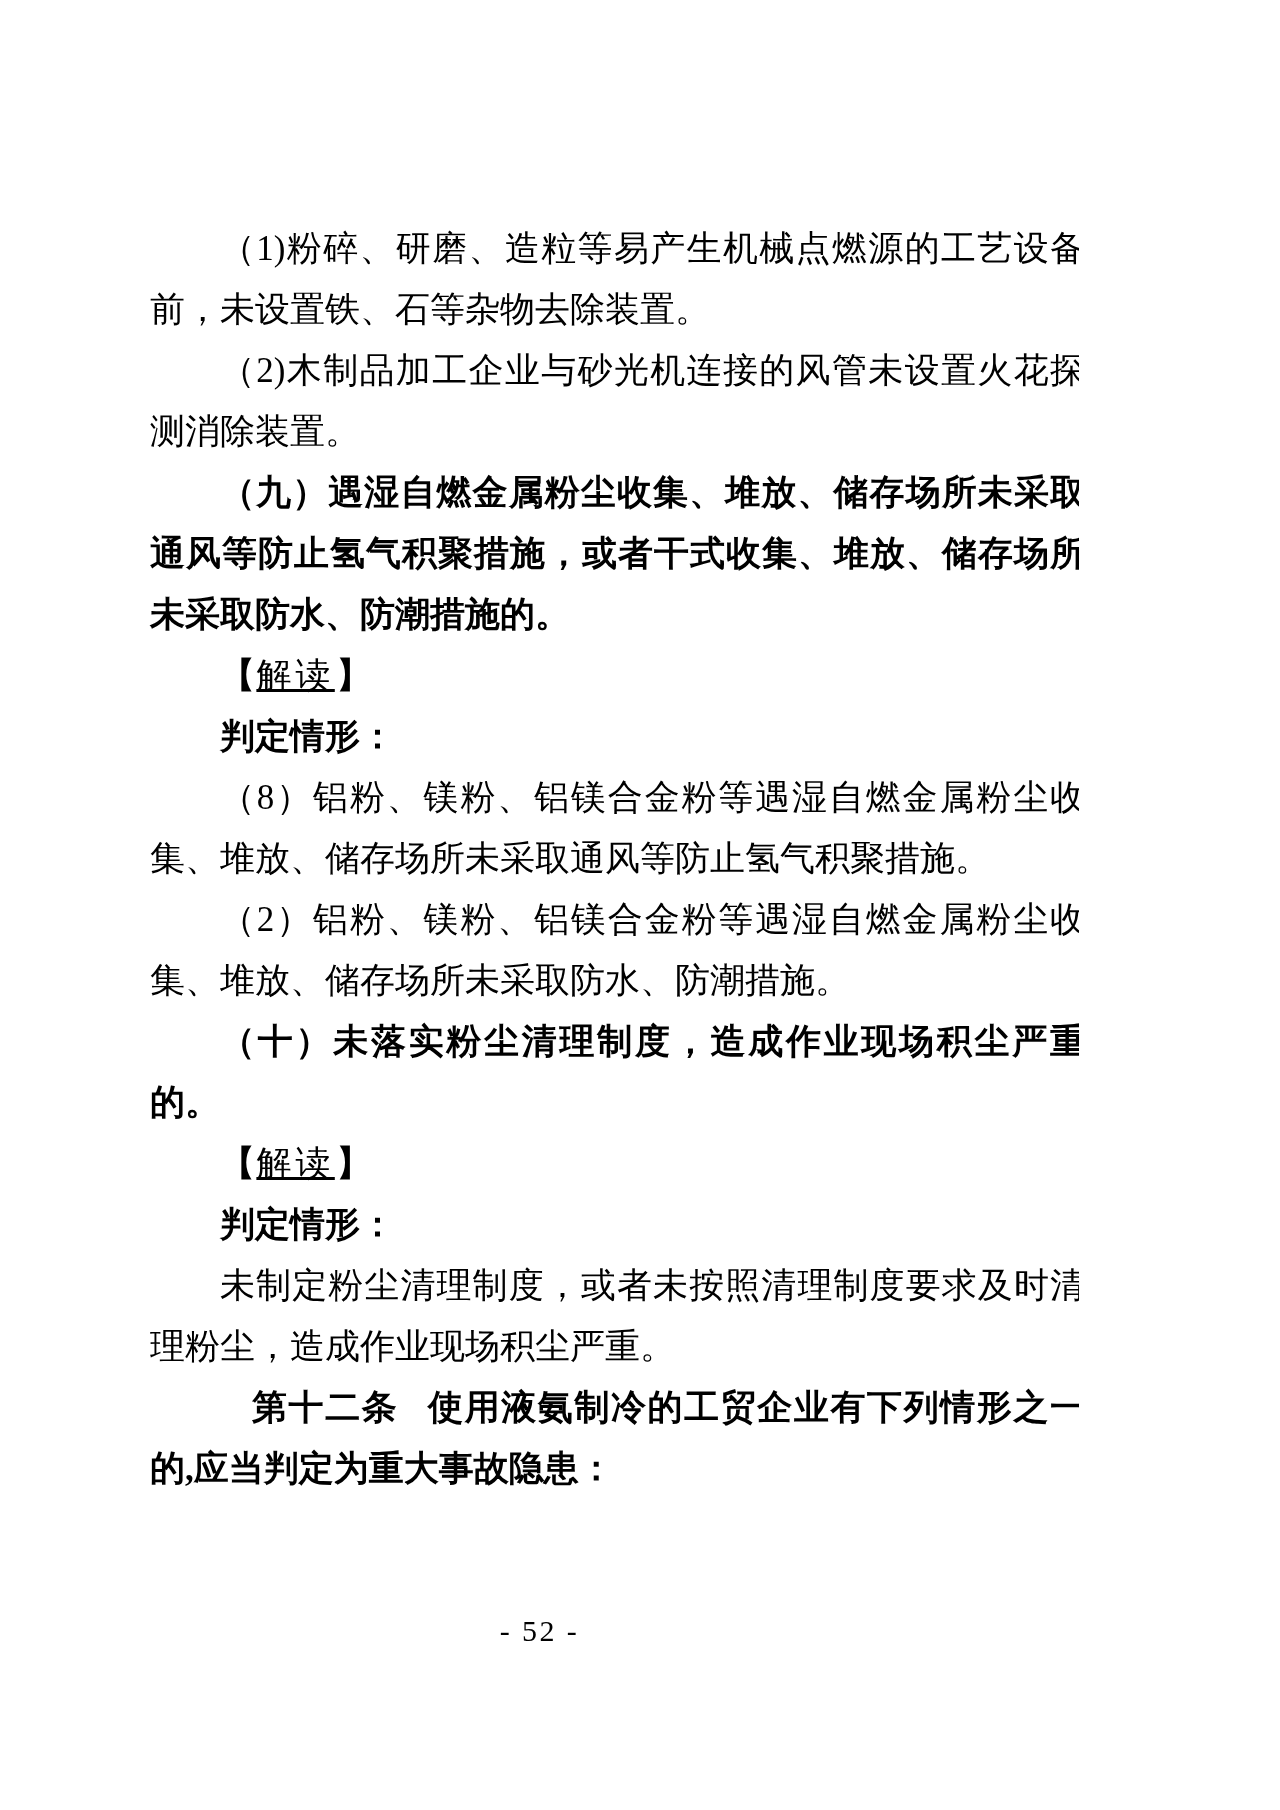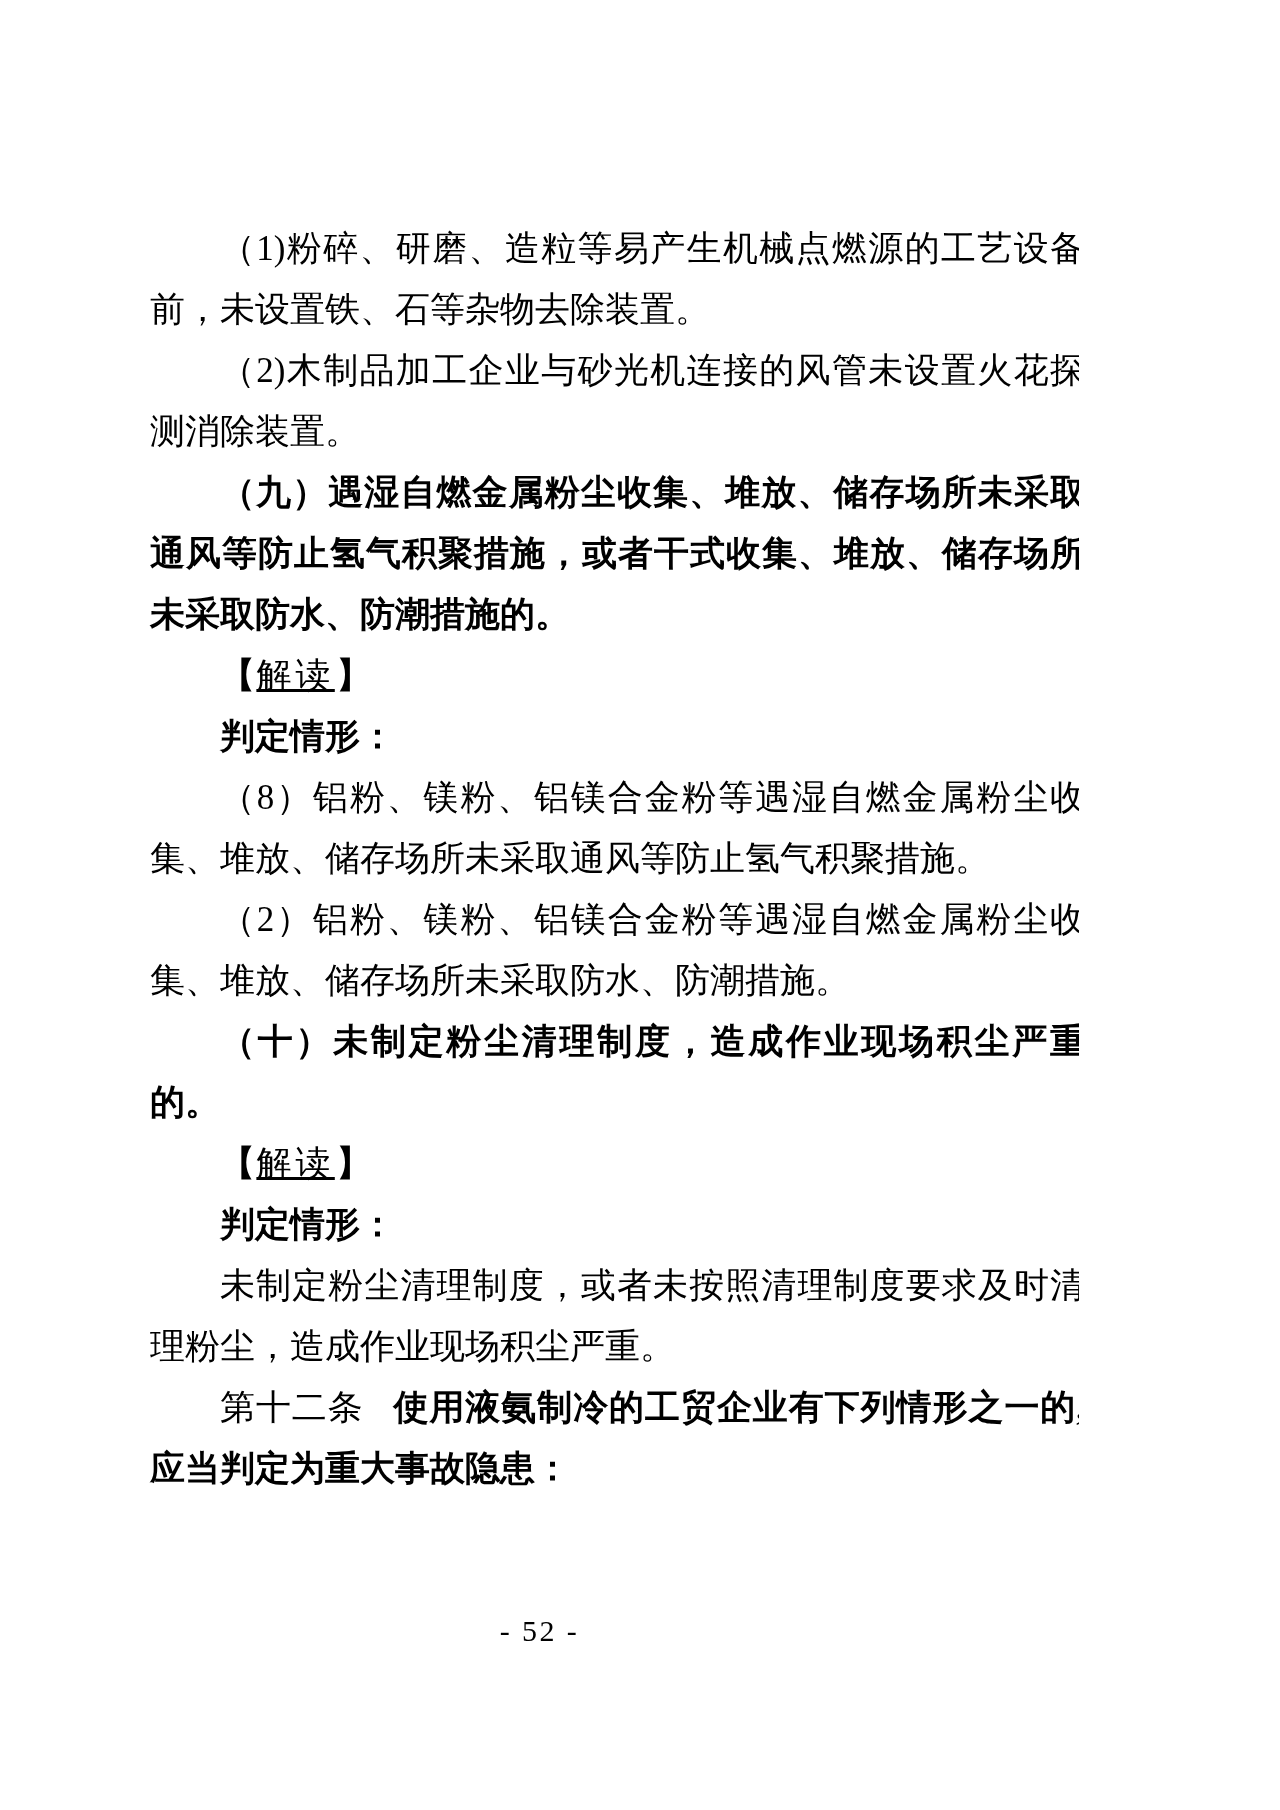--- a/index.html
+++ b/index.html
@@ -43,22 +43,23 @@
     font-weight: 400;
     letter-spacing: 0.12em;
     padding: 0 0.04em;
     text-decoration: underline;
   }
   
   .p-article {
     font-weight: 700;
   }
   .p-article .article-no {
-    font-weight: 400;
+    font-weight: 700;
     margin-right: 0.85em;
+    margin-left: 32px;
   }
   .footer {
     position: absolute;
     left: 0;
     top: 1602px;
     width: 100%;
     text-align: center;
     font-size: 30px;
     line-height: 40px;
     color: #000000;
@@ -80,21 +81,21 @@
     <p class="p-bold">（九）遇湿自燃金属粉尘收集、堆放、储存场所未采取通风等防止氢气积聚措施，或者干式收集、堆放、储存场所未采取防水、防潮措施的。</p>
 
     <p class="p-jiedu"><span class="bracket">【</span><span class="jiedu-label">解读</span><span class="bracket">】</span></p>
 
     <p class="p-bold">判定情形：</p>
 
     <p>（8）铝粉、镁粉、铝镁合金粉等遇湿自燃金属粉尘收集、堆放、储存场所未采取通风等防止氢气积聚措施。</p>
 
     <p>（2）铝粉、镁粉、铝镁合金粉等遇湿自燃金属粉尘收集、堆放、储存场所未采取防水、防潮措施。</p>
 
-    <p class="p-bold">（十）未制定粉尘清理制度，造成作业现场积尘严重的。</p>
+    <p class="p-bold">（十）未落实粉尘清理制度，造成作业现场积尘严重的。</p>
 
     <p class="p-jiedu"><span class="bracket">【</span><span class="jiedu-label">解读</span><span class="bracket">】</span></p>
 
     <p class="p-bold">判定情形：</p>
 
     <p>未制定粉尘清理制度，或者未按照清理制度要求及时清理粉尘，造成作业现场积尘严重。</p>
 
     <p class="p-article"><span class="article-no">第十二条</span><span>使用液氨制冷的工贸企业有下列情形之一的,应当判定为重大事故隐患：</span></p>
 
   </div>

